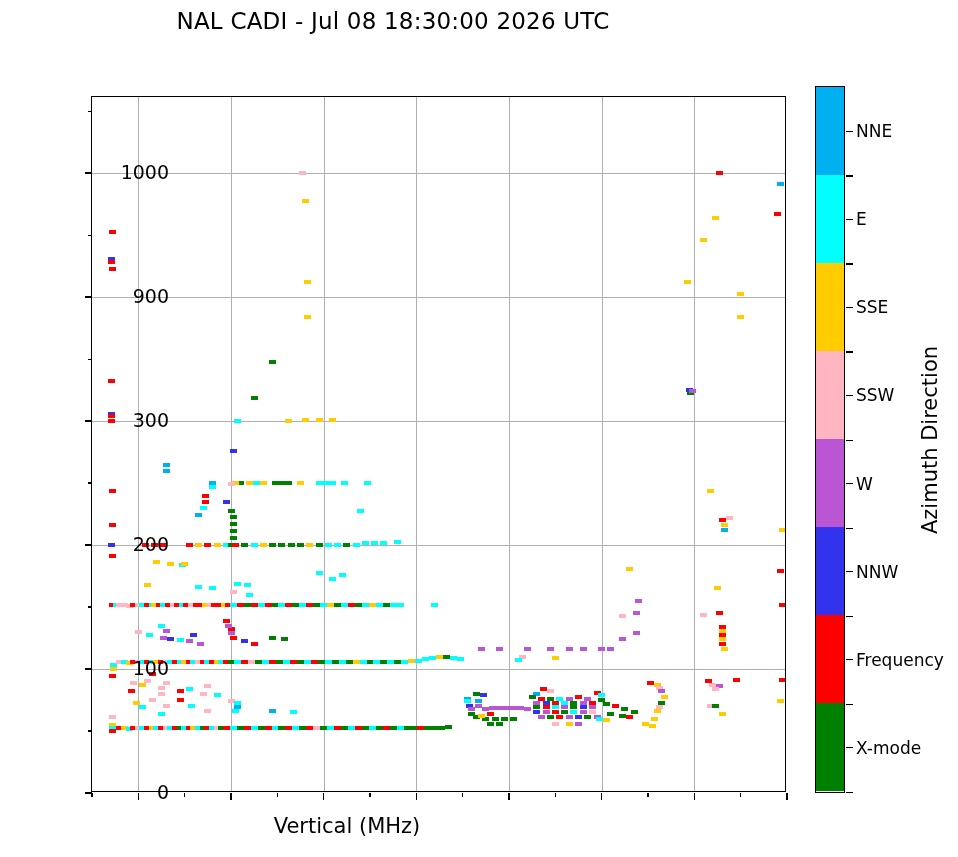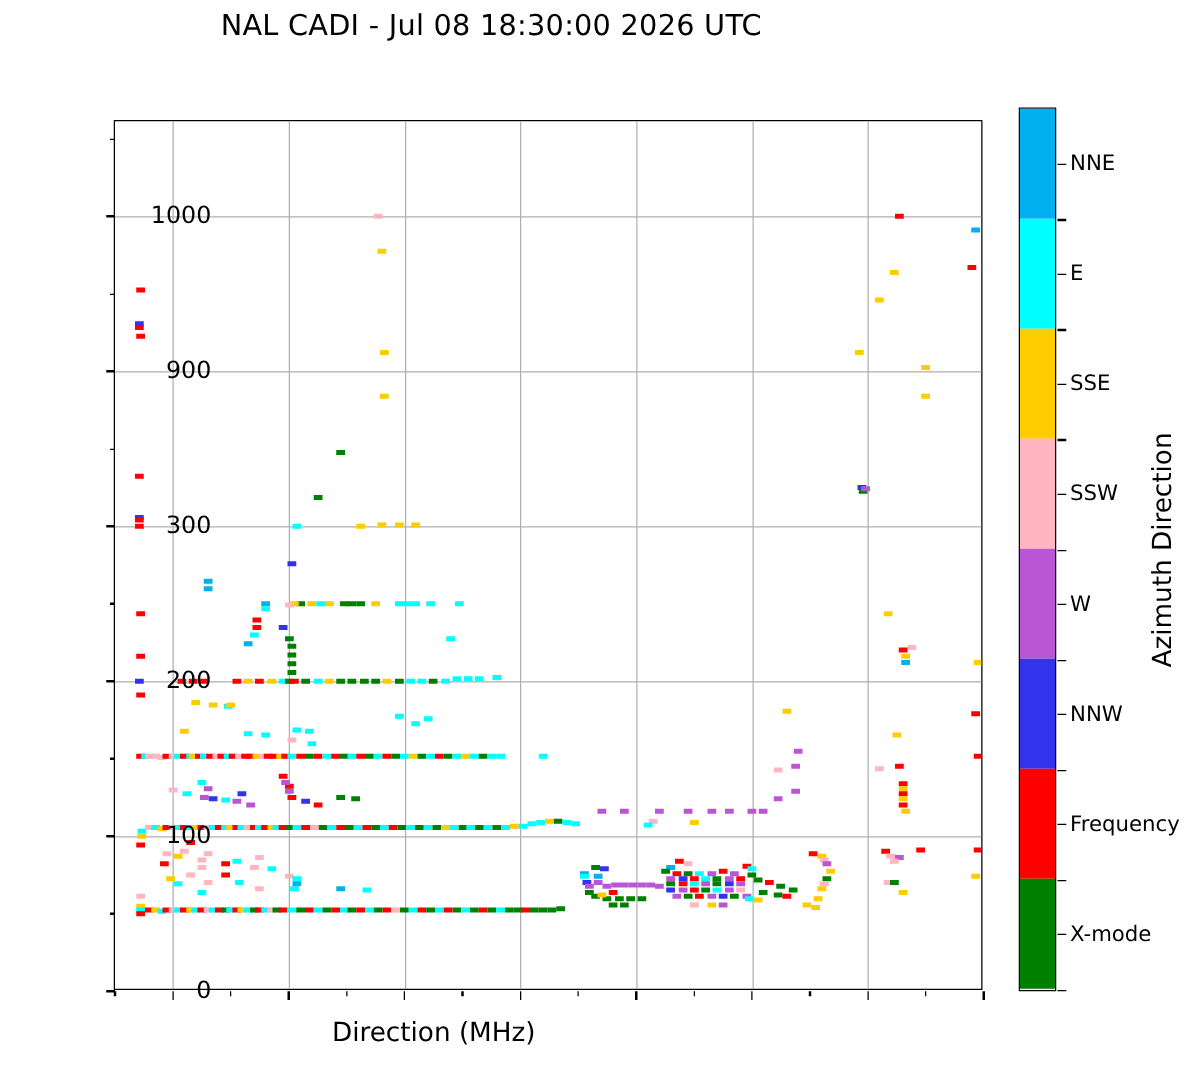--- a/index.html
+++ b/index.html
@@ -538,21 +538,21 @@
     <div class="ytmark" style="top: 199.385px;"></div>
     <div class="ytmark" style="top: 75.4315px;"></div>
     <div class="ytmarkm" style="top: 633.373px;"></div>
     <div class="ytmarkm" style="top: 509.419px;"></div>
     <div class="ytmarkm" style="top: 385.466px;"></div>
     <div class="ytmarkm" style="top: 261.512px;"></div>
     <div class="ytmarkm" style="top: 137.558px;"></div>
     <div class="ytmarkm" style="top: 13.6047px;"></div>
   </div>
 
-<div id="xlabel">Direction (MHz)</div>
+<div id="xlabel">Vertical (MHz)</div>
 
 <div id="cbar">
     <div class="cseg" style="top: 0px; height: 88.025px; background: rgb(0, 176, 240);"></div>
     <div class="cseg" style="top: 88.025px; height: 88.025px; background: rgb(0, 255, 255);"></div>
     <div class="cseg" style="top: 176.05px; height: 88.025px; background: rgb(255, 204, 0);"></div>
     <div class="cseg" style="top: 264.075px; height: 88.025px; background: rgb(255, 182, 193);"></div>
     <div class="cseg" style="top: 352.1px; height: 88.025px; background: rgb(186, 85, 211);"></div>
     <div class="cseg" style="top: 440.125px; height: 88.025px; background: rgb(51, 51, 238);"></div>
     <div class="cseg" style="top: 528.15px; height: 88.025px; background: rgb(255, 0, 0);"></div>
     <div class="cseg" style="top: 616.175px; height: 88.025px; background: rgb(0, 128, 0);"></div>

